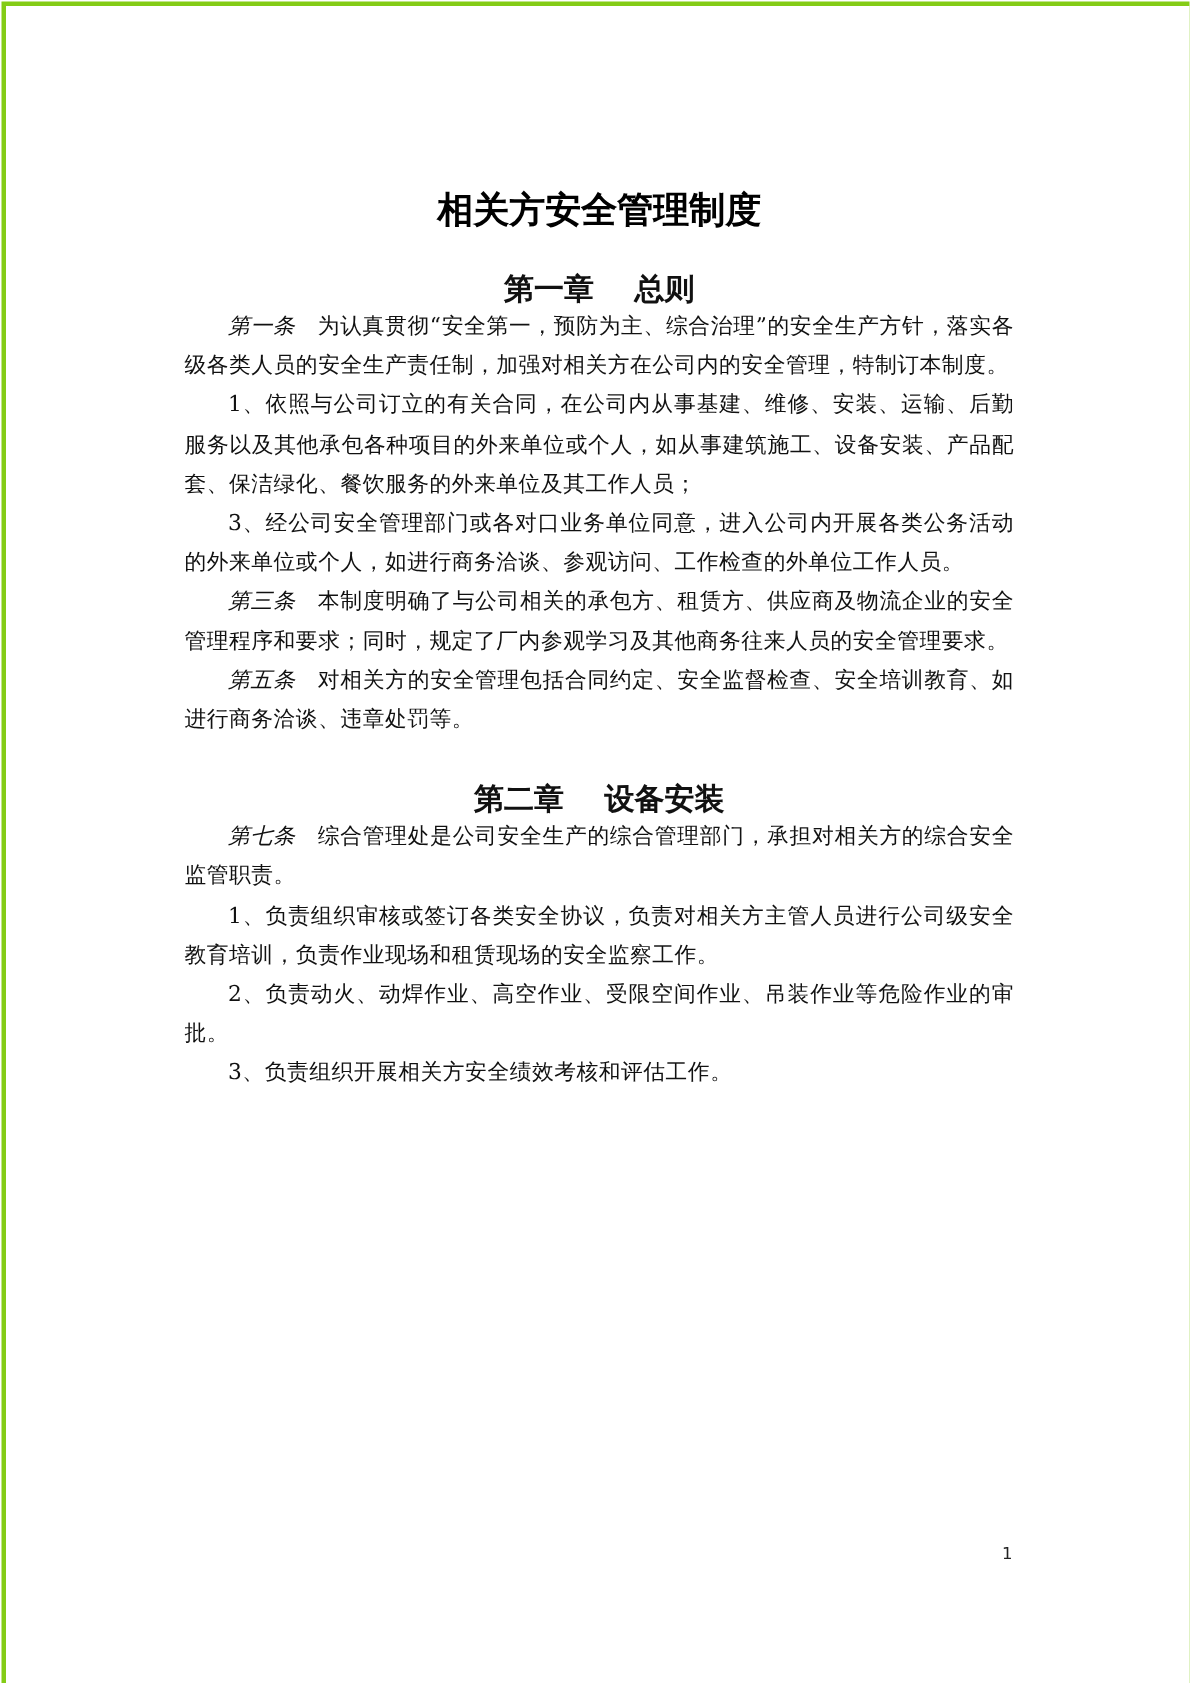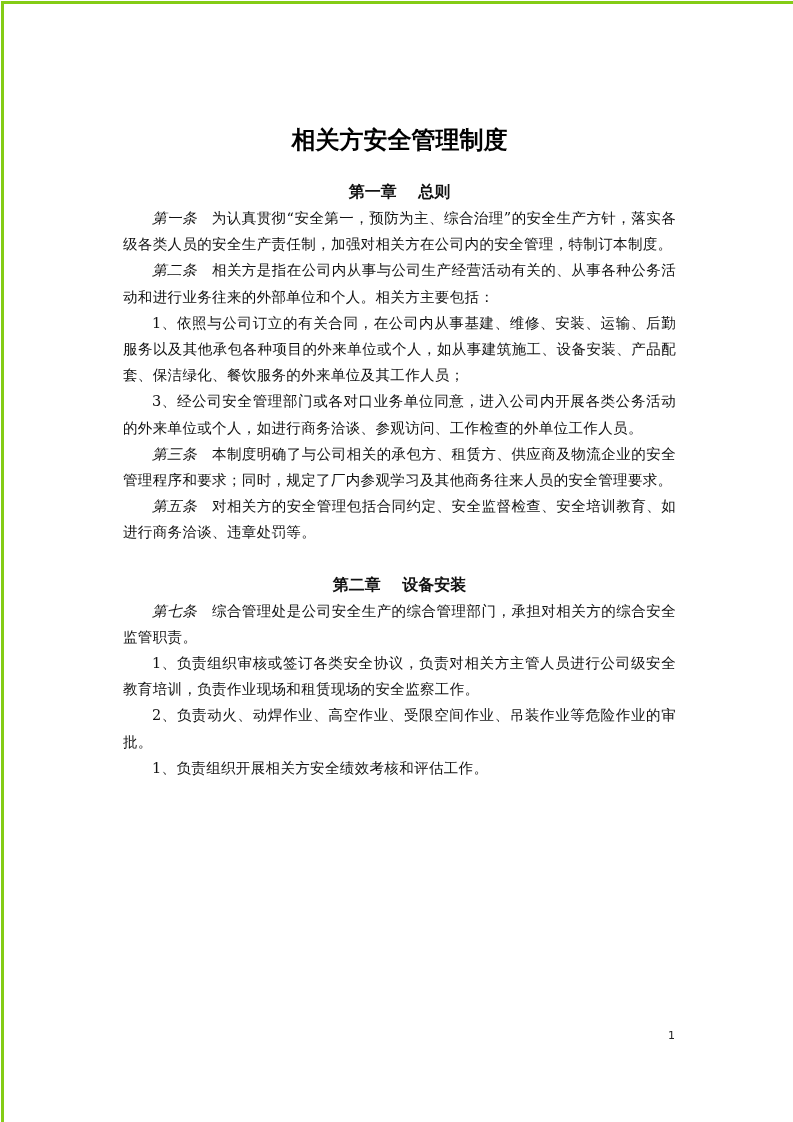--- a/index.html
+++ b/index.html
@@ -36,21 +36,21 @@
       font-family: "DejaVu Sans", "Liberation Sans", sans-serif;
       font-size: 24px;
       font-weight: bold;
       letter-spacing: 0px;
       line-height: 48px;
       margin: 0;
       color: #000000;
     }
     .chapter-heading {
       text-align: center;
-      font-size: 16px;
+      font-size: 20px;
       line-height: 26px;
       margin: 0;
       white-space: pre;
     }
     .chapter-1 { margin-top: 15px; }
     .chapter-2 { margin-top: 26px; }
     .para {
       font-size: 14.5px;
       line-height: 26.2px;
       margin: 0;
@@ -75,30 +75,29 @@
 </head>
 <body>
 
 <div class="page">
   <div class="content">
     <h1 class="doc-title">相关方安全管理制度</h1>
 
     <section>
       <h2 class="chapter-heading chapter-1">第一章　 总则</h2>
       <p class="para"><span class="lead">第一条　</span><span>为认真贯彻“安全第一，预防为主、综合治理”的安全生产方针，落实各级各类人员的安全生产责任制，加强对相关方在公司内的安全管理，特制订本制度。</span></p>
-      <p class="para"><span class="lead">第二条　</span><span>相关方是指在公司内从事与公司生产经营活动有关的、从事各种公务活动和进行业务往来的外部单位和个人。相关方主要包括：</span></p>
       <p class="para"><span class="lead"></span><span>1、依照与公司订立的有关合同，在公司内从事基建、维修、安装、运输、后勤服务以及其他承包各种项目的外来单位或个人，如从事建筑施工、设备安装、产品配套、保洁绿化、餐饮服务的外来单位及其工作人员；</span></p>
       <p class="para"><span class="lead"></span><span>3、经公司安全管理部门或各对口业务单位同意，进入公司内开展各类公务活动的外来单位或个人，如进行商务洽谈、参观访问、工作检查的外单位工作人员。</span></p>
       <p class="para"><span class="lead">第三条　</span><span>本制度明确了与公司相关的承包方、租赁方、供应商及物流企业的安全管理程序和要求；同时，规定了厂内参观学习及其他商务往来人员的安全管理要求。</span></p>
       <p class="para"><span class="lead">第五条　</span><span>对相关方的安全管理包括合同约定、安全监督检查、安全培训教育、如进行商务洽谈、违章处罚等。</span></p>
     </section>
 
     <section>
       <h2 class="chapter-heading chapter-2">第二章　 设备安装</h2>
       <p class="para"><span class="lead">第七条　</span><span>综合管理处是公司安全生产的综合管理部门，承担对相关方的综合安全监管职责。</span></p>
       <p class="para"><span class="lead"></span><span>1、负责组织审核或签订各类安全协议，负责对相关方主管人员进行公司级安全教育培训，负责作业现场和租赁现场的安全监察工作。</span></p>
       <p class="para"><span class="lead"></span><span>2、负责动火、动焊作业、高空作业、受限空间作业、吊装作业等危险作业的审批。</span></p>
-      <p class="para"><span class="lead"></span><span>1、负责组织开展相关方安全绩效考核和评估工作。</span></p>
+      <p class="para"><span class="lead"></span><span>3、负责组织开展相关方安全绩效考核和评估工作。</span></p>
     </section>
   </div>
 
   <div class="page-number">1</div>
 </div>
 
 </body></html>

